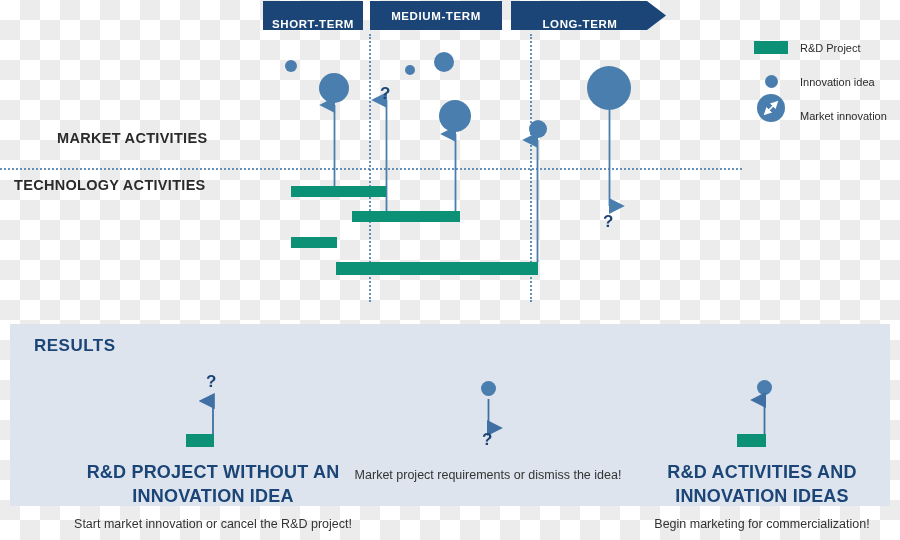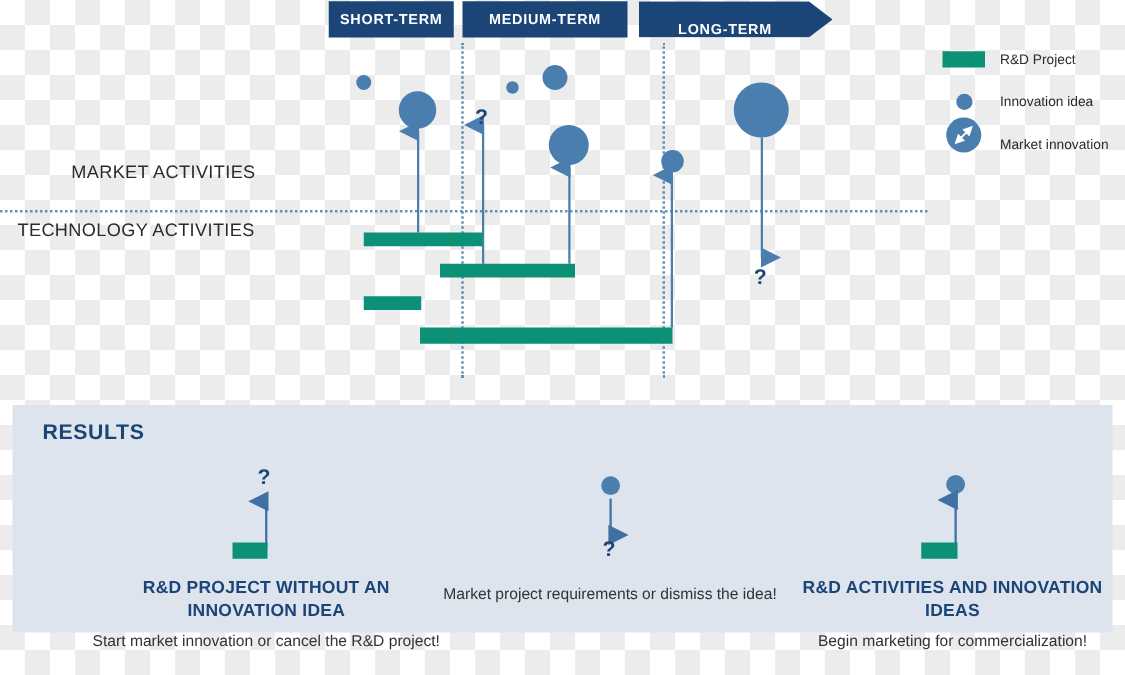--- a/index.html
+++ b/index.html
@@ -37,21 +37,21 @@
   .legend-row{display:flex;align-items:flex-end;height:34px;}
   .legend-mark{width:58px;display:flex;align-items:center;justify-content:center;}
   .legend-label{font-size:11px;color:#2a2a2a;}
   .lg-bar{width:34px;height:13px;background:#0c9177;}
   .lg-dot{width:13px;height:13px;border-radius:50%;background:#4a7eae;}
   .lg-pot{width:28px;height:28px;border-radius:50%;background:#4a7eae;
           display:flex;align-items:center;justify-content:center;}
 
   
   .side-label{
-    position:absolute;font-size:14.5px;font-weight:normal;color:#2b2b2b;
+    position:absolute;font-size:14.5px;font-weight:bold;color:#2b2b2b;
     letter-spacing:.3px;white-space:nowrap;
   }
 
   
   .hdot{
     position:absolute;height:0;border-top:2px dotted #4a7eae;opacity:.85;
   }
   .vdot{
     position:absolute;width:0;border-left:2px dotted #4a7eae;opacity:.85;
   }
@@ -66,34 +66,34 @@
     position:absolute;left:10px;top:324px;width:880px;height:182px;
     background:#dde4ed;
   }
   .results-title{
     position:absolute;left:24px;top:12px;
     font-size:17px;font-weight:bold;color:#1b4477;letter-spacing:.5px;
   }
   .rescol{position:absolute;top:48px;width:280px;text-align:center;}
   .res-vis{position:relative;height:88px;}
   .res-head{
-    font-size:14px;font-weight:bold;color:#1b4477;line-height:1.35;
+    font-size:18px;font-weight:bold;color:#1b4477;line-height:1.35;
     letter-spacing:.2px;
   }
   .res-body{
     font-size:12.5px;color:#333333;line-height:1.38;margin-top:7px;
   }
 </style>
 </head>
 <body>
 
 <div id="root">
 
   <div>
-    <div class="phase" id="ph0" style="left: 263px; width: 100px;">
+    <div class="phase" id="ph0" style="left: 263px; width: 100px; align-items: flex-end;">
       <span>SHORT-TERM</span>
     </div>
     <div class="phase" id="ph1" style="left: 370px; width: 132px;">
       <span>MEDIUM-TERM</span>
     </div>
     <div class="phase pointed" id="ph2" style="left: 511px; width: 155px; align-items: flex-end;">
       <span>LONG-TERM</span>
     </div>
   </div>
 

